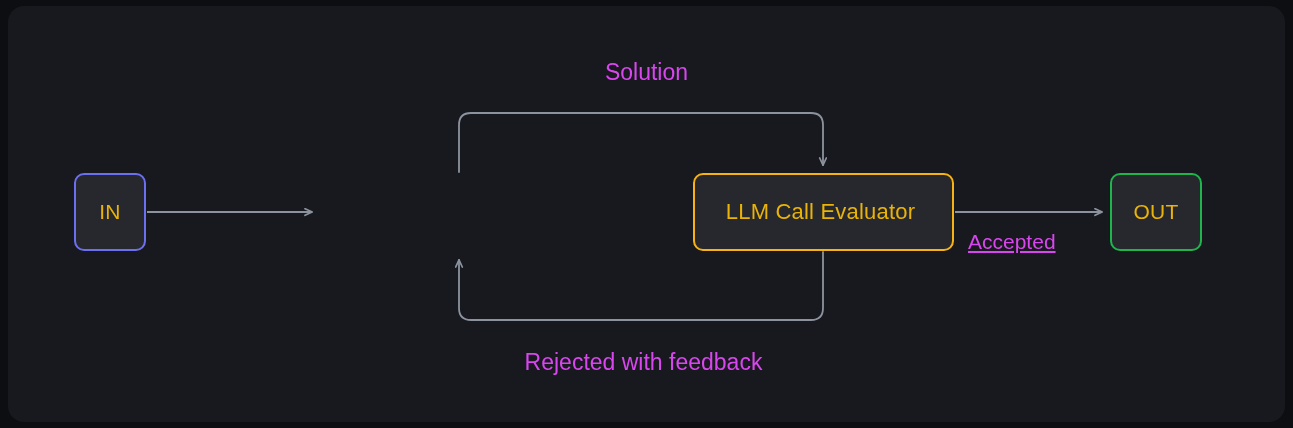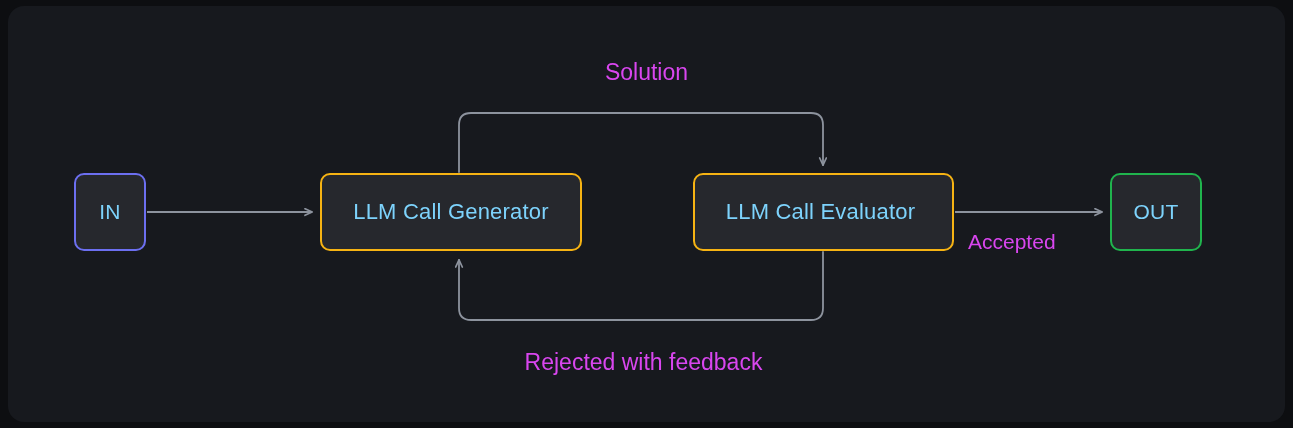--- a/index.html
+++ b/index.html
@@ -45,21 +45,21 @@
   .node {
     position: absolute;
     box-sizing: border-box;
     background: #26282d;
     border-radius: 10px;
     border-width: 2px;
     border-style: solid;
     display: flex;
     align-items: center;
     justify-content: center;
-    color: #7dd3fc;
+    color: #eab308;
     letter-spacing: 0.2px;
     white-space: nowrap;
   }
 
   .node.terminal {
     width: 72px;
     height: 78px;
     font-size: 21px;
   }
 
@@ -118,20 +118,21 @@
     width: 1293px;
     text-align: center;
     font-size: 23px;
     transform: translateX(-3px);
   }
 
   #label-accepted {
     left: 968px;
     top: 230px;
     font-size: 21px;
+    text-decoration: underline;
   }
 </style>
 </head>
 <body>
 
 <div id="canvas">
 
   <div id="frame"></div>
 
   <svg id="wires" viewBox="0 0 1293 428" width="1293" height="428" xmlns="http://www.w3.org/2000/svg">
@@ -145,21 +146,20 @@
 
     <path d="M459,172 L459,125 Q459,113 471,113 L811,113 Q823,113 823,125 L823,165" fill="none" stroke="#8d939e" stroke-width="1.8" stroke-linecap="round" stroke-linejoin="round" marker-end="url(#arrowhead)"></path>
 
     <path d="M823,252 L823,308 Q823,320 811,320 L471,320 Q459,320 459,308 L459,260" fill="none" stroke="#8d939e" stroke-width="1.8" stroke-linecap="round" stroke-linejoin="round" marker-end="url(#arrowhead)"></path>
 
     <path d="M955,212 L1102,212" fill="none" stroke="#8d939e" stroke-width="1.8" marker-end="url(#arrowhead)"></path>
   </svg>
 
   <div class="node terminal" id="node-in">IN</div>
 
-  <div class="node process" id="node-generator">LLM Call Generator</div>
 
   <div class="node process" id="node-evaluator">LLM Call Evaluator</div>
 
   <div class="node terminal" id="node-out">OUT</div>
 
   <div class="edge-label" id="label-solution">Solution</div>
 
   <div class="edge-label" id="label-rejected">Rejected with feedback</div>
 
   <div class="edge-label" id="label-accepted">Accepted</div>

